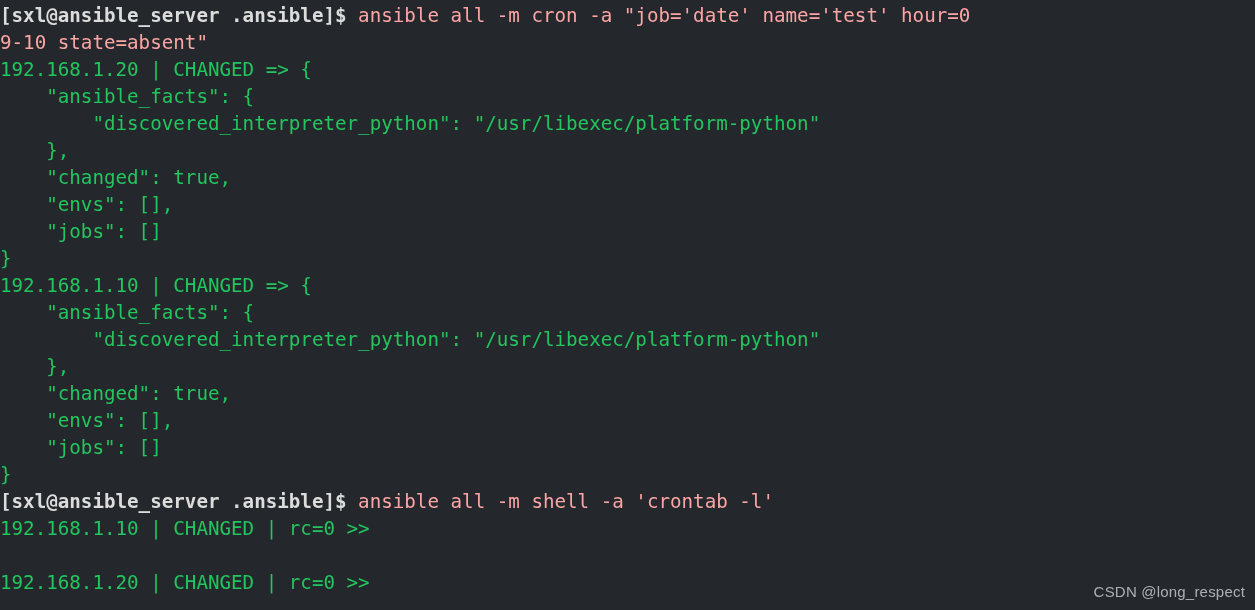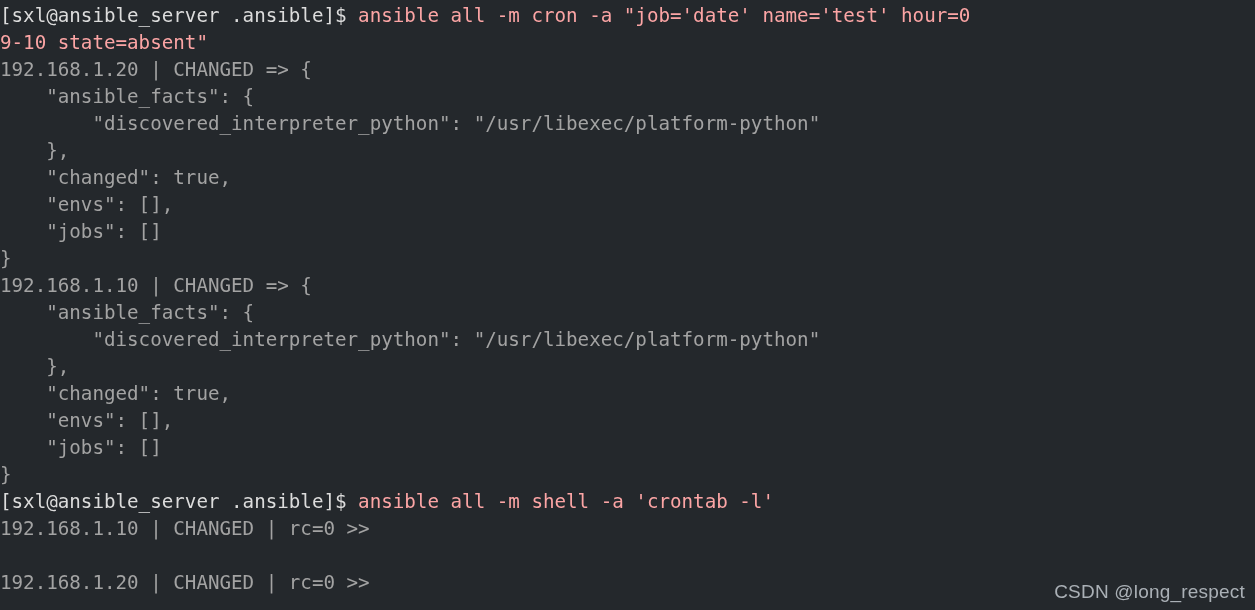--- a/index.html
+++ b/index.html
@@ -25,30 +25,30 @@
     top: 2px;
     left: 0px;
     width: 1255px;
     white-space: pre;
   }
   .line {
     height: 27px;
     white-space: pre;
     overflow: hidden;
   }
-  .c-prompt   { color: #dcdcdc; }
+  .c-prompt   { color: #dcdcdc; font-weight: bold; }
   .c-cmd      { color: #fca5a5; }
-  .c-out      { color: #a3a3a3; }
+  .c-out      { color: #22c55e; }
   .c-blank    { color: transparent; }
   #watermark {
     position: absolute;
     right: 10px;
     bottom: 9px;
     font-family: "Liberation Sans", "DejaVu Sans", sans-serif;
-    font-size: 19px;
+    font-size: 15px;
     line-height: 18px;
     color: #b6bcc2;
     letter-spacing: 0.2px;
     white-space: pre;
     opacity: 0.92;
   }
 </style>
 </head>
 <body>
 

